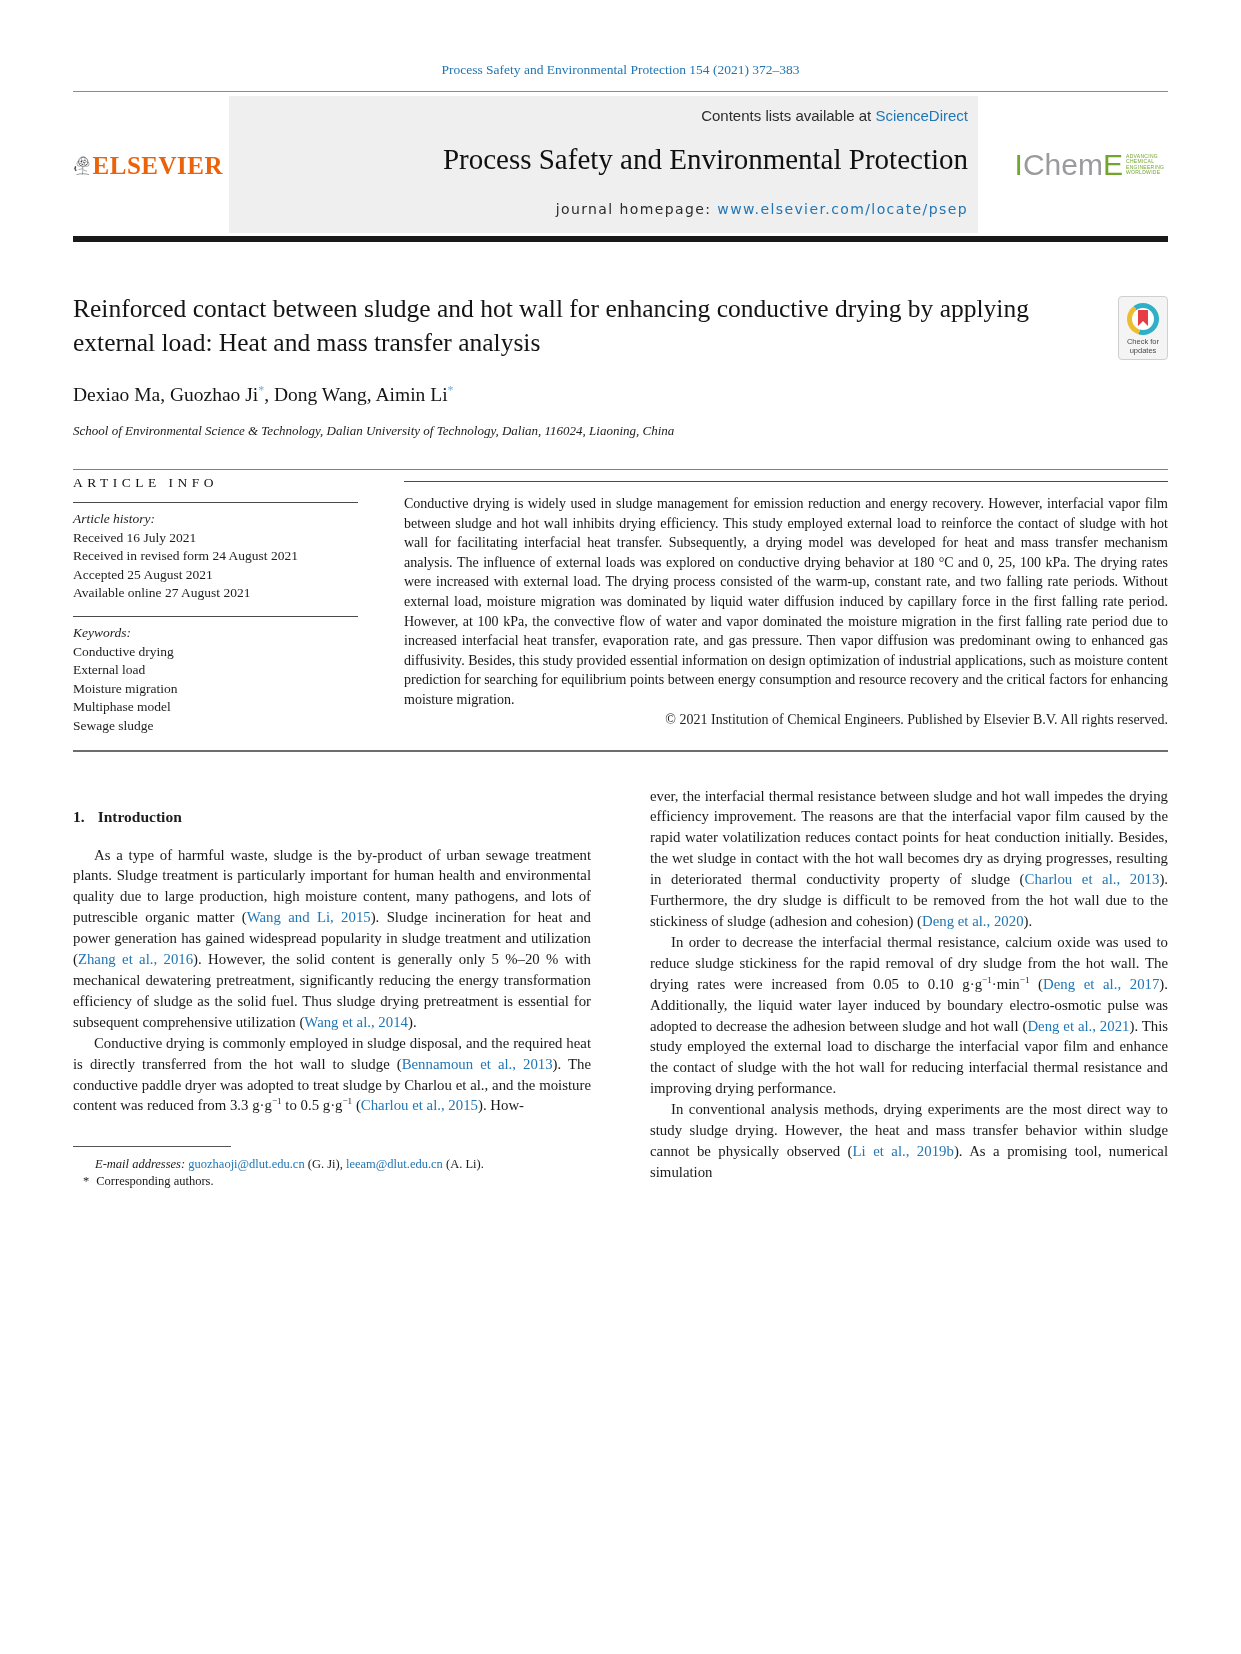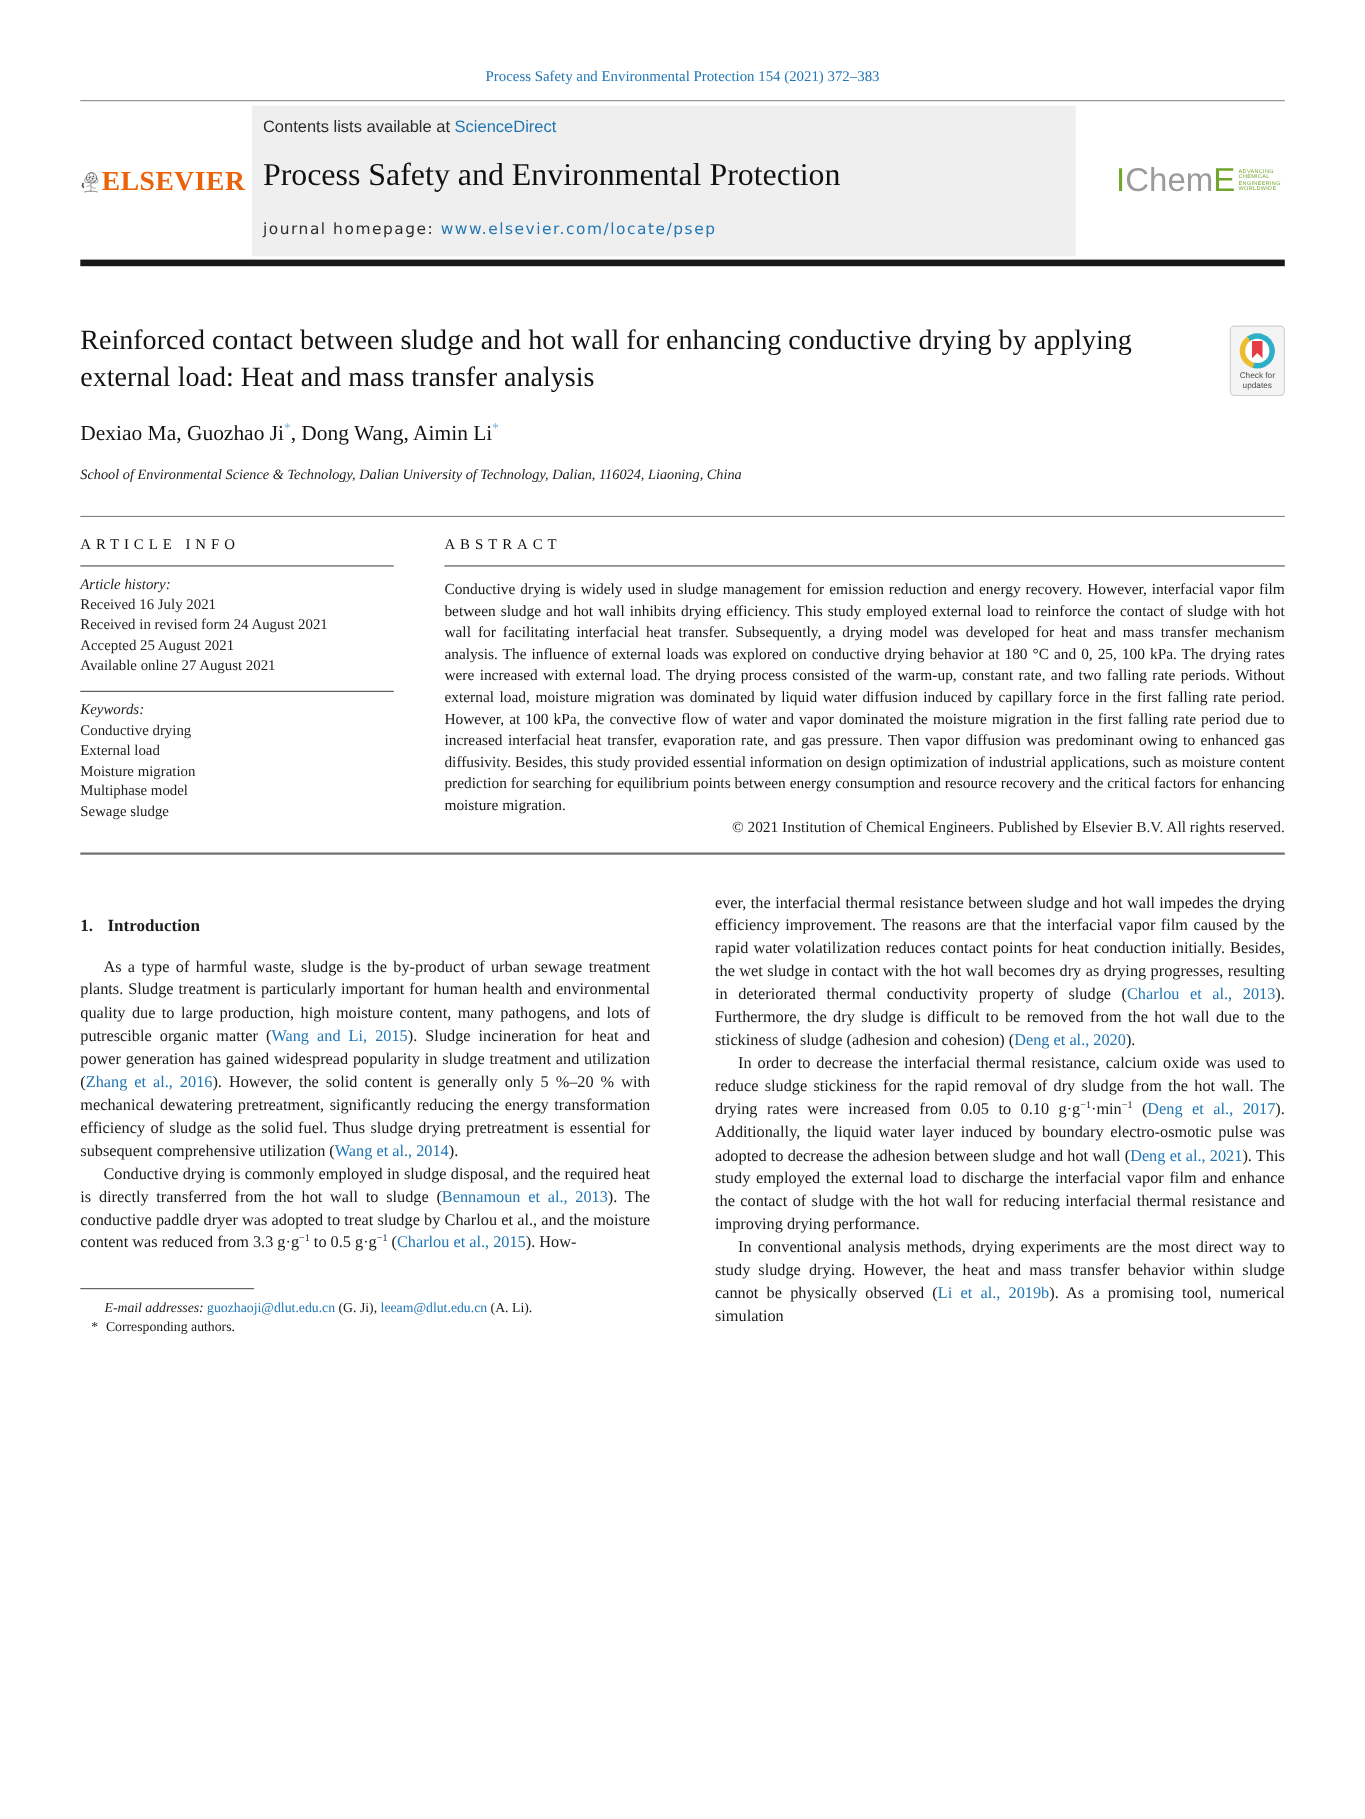--- a/index.html
+++ b/index.html
@@ -22,21 +22,21 @@
   sup.seg-sup, sup{font-size:0.62em;line-height:0;vertical-align:super;}
 
   
   .citation{margin-top:62px;text-align:center;font-size:13.5px;color:var(--link);}
   .top-rule{border:0;border-top:1.5px solid #8a8a8a;margin:13px 0 0 0;}
 
   
   .masthead{display:flex;margin-top:4px;align-items:stretch;}
   .elsevier{width:156px;display:flex;flex-direction:row;align-items:center;justify-content:space-between;padding:6px 6px 4px 0;}
   .elsevier-word{color:var(--orange);font-weight:bold;font-size:25px;letter-spacing:0.5px;font-family:"Liberation Serif",serif;}
-  .mast-center{flex:1;background:#efefef;text-align:left;padding:11px 10px 16px 10px;}
+  .mast-center{flex:1;background:#efefef;text-align:right;padding:11px 10px 16px 10px;}
   .contents-line{font-family:"Liberation Sans",sans-serif;font-size:15px;color:#2b2b2b;}
   .journal-title{font-size:29px;color:#101010;margin-top:19px;font-family:"Liberation Serif",serif;}
   .homepage-line{margin-top:25px;font-family:"DejaVu Sans",sans-serif;font-size:14px;letter-spacing:1.4px;color:#2b2b2b;}
   .icheme{width:190px;display:flex;align-items:center;justify-content:flex-end;padding-left:10px;}
   .icheme-word{font-family:"Liberation Sans",sans-serif;font-size:30px;font-weight:300;line-height:1;}
   .icheme-word .g{color:var(--green);}
   .icheme-word .gr{color:#9b9b9e;}
   .icheme-tag{display:inline-block;vertical-align:middle;margin-left:3px;width:42px;}
   .icheme-tag div{font-family:"Liberation Sans",sans-serif;font-size:5px;line-height:5.5px;color:var(--green);letter-spacing:0.3px;}
   .thick-bar{height:6px;background:#191919;margin-top:3px;}
@@ -56,21 +56,21 @@
   
   .authors{margin-top:24px;font-size:19.5px;color:#141414;}
   .author-mark{color:#74abd6;font-size:12px;}
   .affiliation{margin-top:17px;font-style:italic;font-size:13px;color:#202020;}
 
   
   .block-rule{border:0;border-top:1.2px solid #808080;margin:30px 0 0 0;}
   .info-abstract{display:flex;}
   .info-col{width:285px;flex:0 0 auto;}
   .abs-col{flex:1;margin-left:46px;}
-  .sec-cap{margin-top:17px;font-size:13.5px;letter-spacing:4.5px;color:#111;}
+  .sec-cap{margin-top:5px;font-size:13.5px;letter-spacing:4.5px;color:#111;}
   .cap-rule{border:0;border-top:1.5px solid #4a4a4a;margin:11px 0 0 0;}
   .info-text{font-size:13.5px;line-height:18.6px;}
   .info-label{font-style:italic;}
   .info-group{margin-top:7px;}
   .mid-rule{border:0;border-top:1.2px solid #4a4a4a;margin:13px 0 0 0;}
   .abstract-body{margin-top:12px;font-size:14px;line-height:19.6px;text-align:justify;color:#161616;}
   .abstract-copy{margin-top:2px;text-align:right;font-size:14px;}
   .bottom-rule{border:0;border-top:2px solid #6d6d6d;margin:14px 0 0 0;}
 
   
@@ -192,21 +192,20 @@
         <div class="info-label">Keywords:</div>
         <div>Conductive drying</div>
         <div>External load</div>
         <div>Moisture migration</div>
         <div>Multiphase model</div>
         <div>Sewage sludge</div>
       </div>
     </div>
 
     <div class="abs-col">
-      <div class="sec-cap">ABSTRACT</div>
       <hr class="cap-rule">
       <div class="abstract-body">Conductive drying is widely used in sludge management for emission reduction and energy recovery. However, interfacial vapor film between sludge and hot wall inhibits drying efficiency. This study employed external load to reinforce the contact of sludge with hot wall for facilitating interfacial heat transfer. Subsequently, a drying model was developed for heat and mass transfer mechanism analysis. The influence of external loads was explored on conductive drying behavior at 180 °C and 0, 25, 100 kPa. The drying rates were increased with external load. The drying process consisted of the warm-up, constant rate, and two falling rate periods. Without external load, moisture migration was dominated by liquid water diffusion induced by capillary force in the first falling rate period. However, at 100 kPa, the convective flow of water and vapor dominated the moisture migration in the first falling rate period due to increased interfacial heat transfer, evaporation rate, and gas pressure. Then vapor diffusion was predominant owing to enhanced gas diffusivity. Besides, this study provided essential information on design optimization of industrial applications, such as moisture content prediction for searching for equilibrium points between energy consumption and resource recovery and the critical factors for enhancing moisture migration.</div>
       <div class="abstract-copy">© 2021 Institution of Chemical Engineers. Published by Elsevier B.V. All rights reserved.</div>
     </div>
   </div>
 
   <hr class="bottom-rule">
 
   <div class="columns">
     <div class="col left">

